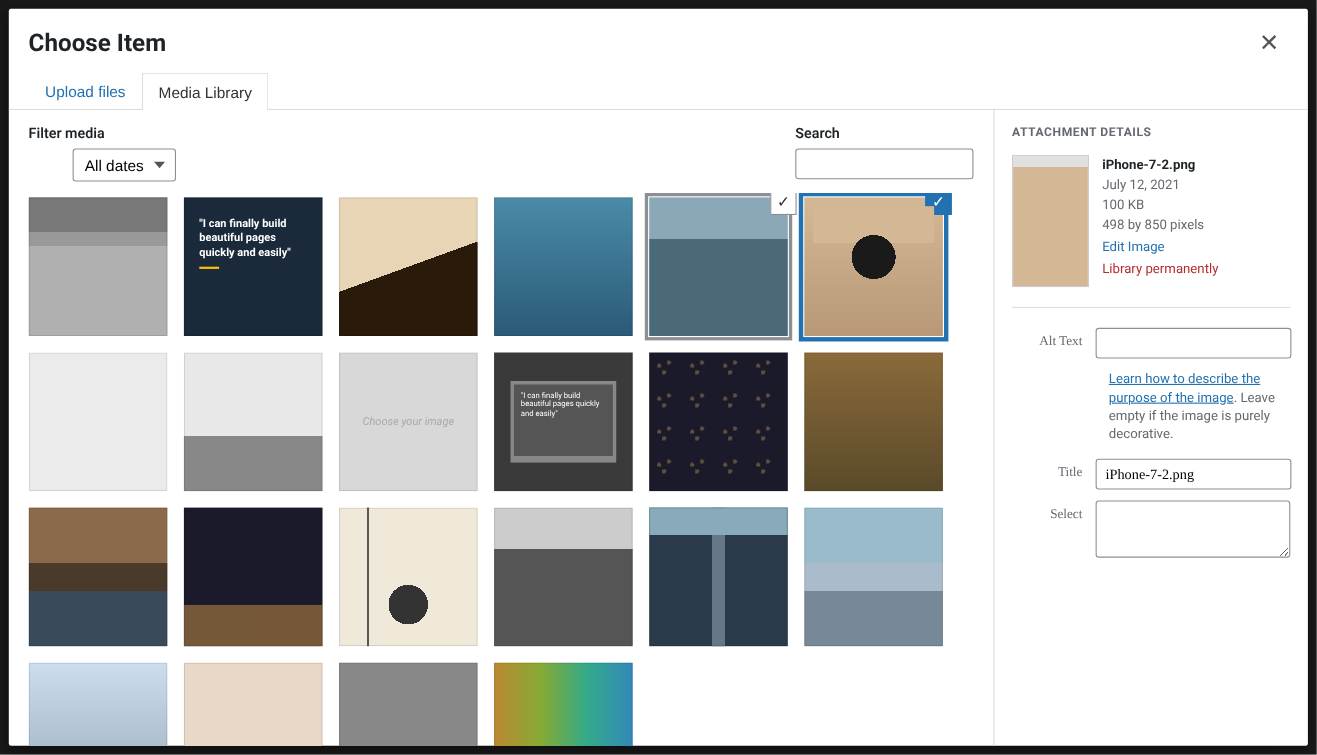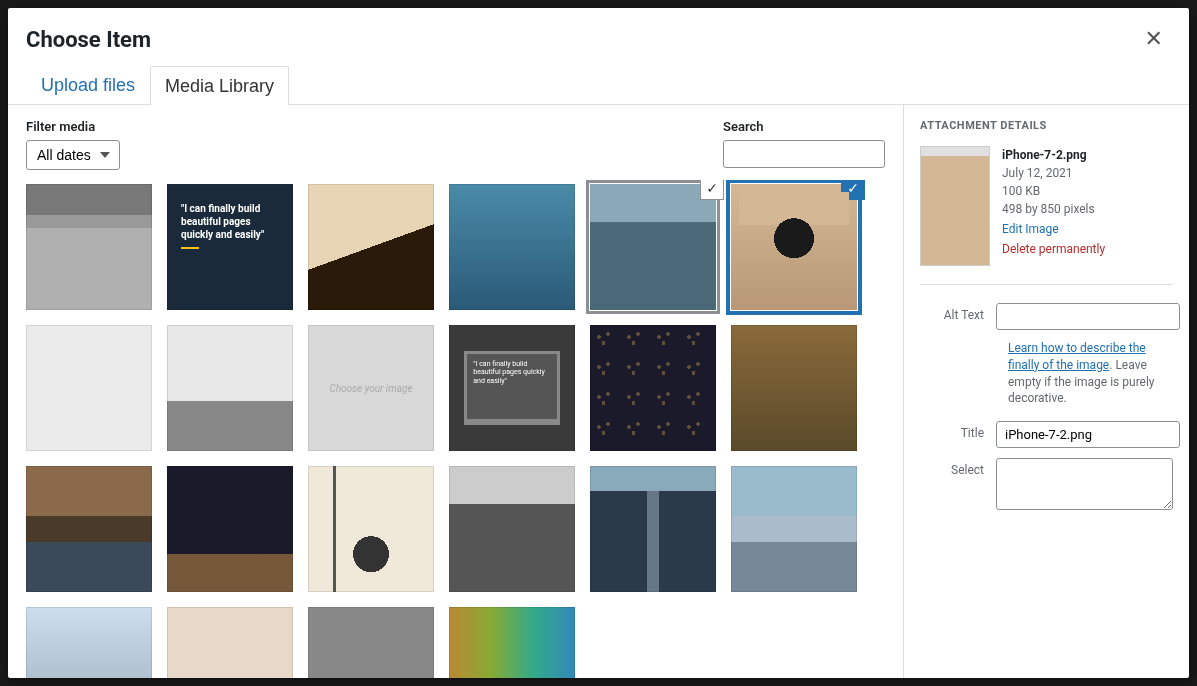--- a/index.html
+++ b/index.html
@@ -2,45 +2,45 @@
 <html><head>
 <meta charset="utf-8">
 <style>
 * { box-sizing: border-box; margin: 0; padding: 0; }
 body { font-family: -apple-system, BlinkMacSystemFont, "Segoe UI", Roboto, sans-serif; background: #1a1a1a; width: 1197px; height: 686px; overflow: hidden; position: relative; }
 .modal { position: absolute; top: 8px; left: 8px; right: 8px; bottom: 8px; background: #fff; border-radius: 2px; display: flex; flex-direction: column; box-shadow: 0 3px 12px rgba(0,0,0,0.5); }
 .modal-header { display: flex; justify-content: space-between; align-items: center; padding: 14px 18px 0 18px; }
 .modal-title { font-size: 22px; font-weight: 700; color: #1d2327; text-align: center; }
 .close-btn { font-size: 22px; color: #555; cursor: pointer; background: none; border: none; padding: 4px 8px; }
 .tabs { display: flex; padding: 10px 18px 0 18px; border-bottom: 1px solid #ddd; gap: 0; }
-.tab { padding: 8px 14px; font-size: 18px; color: #2271b1; cursor: pointer; border: 1px solid transparent; border-bottom: none; background: none; }
+.tab { padding: 8px 14px; font-size: 14px; color: #2271b1; cursor: pointer; border: 1px solid transparent; border-bottom: none; background: none; }
 .tab.active { border-color: #ddd; background: #fff; border-radius: 2px 2px 0 0; color: #333; margin-bottom: -1px; }
 .content { flex: 1; display: flex; overflow: hidden; }
 .media-area { flex: 1; display: flex; flex-direction: column; overflow: hidden; border-right: 1px solid #ddd; }
 .filters { display: flex; justify-content: space-between; padding: 14px 18px 10px 18px; }
 .filter-left label, .filter-right label { font-weight: 600; font-size: 13px; color: #1d2327; display: block; margin-bottom: 6px; }
 .filter-left select { padding: 6px 28px 6px 10px; border: 1px solid #8c8f94; border-radius: 3px; font-size: 14px; background: #fff; appearance: none; position: relative; }
-.select-wrap { position: relative; display: inline-block; }
+.select-wrap { position: relative; display: inline-block; margin-left: 40px; }
 .select-wrap::after { content: ""; position: absolute; right: 10px; top: 50%; width: 0; height: 0; border-left: 5px solid transparent; border-right: 5px solid transparent; border-top: 6px solid #555; transform: translateY(-50%); pointer-events: none; }
 .filter-right input { width: 162px; padding: 5px 8px; border: 1px solid #8c8f94; border-radius: 3px; font-size: 14px; }
 .grid { flex: 1; overflow-y: auto; padding: 4px 18px 18px 18px; display: grid; grid-template-columns: repeat(6, 126px); gap: 15px; align-content: start; }
 .thumb { width: 126px; height: 126px; background: #ccc; cursor: pointer; position: relative; box-shadow: inset 0 0 0 1px rgba(0,0,0,0.1); }
 .thumb.checked { box-shadow: 0 0 0 1px #fff, 0 0 0 4px #8c8f94; }
 .thumb.selected { box-shadow: 0 0 0 1px #fff, 0 0 0 5px #2271b1; }
 .check { position: absolute; top: -8px; right: -8px; width: 24px; height: 24px; background: #fff; border: 1px solid #8c8f94; display: flex; align-items: center; justify-content: center; font-size: 14px; color: #333; }
 .thumb.selected .check { background: #2271b1; border-color: #2271b1; color: #fff; }
 .sidebar { width: 285px; overflow-y: auto; padding: 14px 16px; font-size: 12px; color: #646970; }
 .side-title { font-size: 11px; font-weight: 700; letter-spacing: 0.5px; text-transform: uppercase; color: #646970; margin-bottom: 14px; }
 .att-info { display: flex; gap: 12px; margin-bottom: 18px; padding-bottom: 18px; border-bottom: 1px solid #ddd; }
 .att-thumb { width: 70px; height: 120px; background: linear-gradient(#e0e0e0 8%, #d4b896 8%, #d4b896 100%); border: 1px solid #ccc; flex-shrink: 0; }
 .att-meta { font-size: 12px; line-height: 1.5; }
 .att-meta .fn { font-weight: 700; color: #1d2327; }
 .att-meta a { color: #2271b1; text-decoration: none; display: inline-block; margin-top: 2px; }
 .att-meta .del { color: #b32d2e; }
-.field-row { display: flex; align-items: flex-start; margin-bottom: 10px; }
+.field-row { display: flex; align-items: flex-start; margin-bottom: 10px; font-family: Liberation Serif, serif; }
 .field-row label { width: 76px; text-align: right; padding-right: 12px; padding-top: 5px; font-size: 12px; color: #646970; flex-shrink: 0; }
 .field-row input, .field-row textarea { flex: 1; padding: 5px 8px; border: 1px solid #8c8f94; border-radius: 3px; font-size: 13px; font-family: inherit; }
 .field-row textarea { height: 52px; resize: vertical; }
 .help-text { margin-left: 88px; font-size: 12px; line-height: 1.4; color: #646970; margin-bottom: 14px; }
 .help-text a { color: #2271b1; text-decoration: underline; }
 .footer { border-top: 1px solid #ddd; padding: 12px 16px; display: flex; justify-content: flex-end; }
 .select-btn { background: #2271b1; color: #fff; border: none; padding: 8px 16px; border-radius: 3px; font-size: 13px; cursor: pointer; }
 
 .t0{background:#b8b8b8 linear-gradient(180deg,#787878 25%,#999 25%,#999 35%,#b0b0b0 35%);}
 .t1{background:#1a2a3a;color:#fff;padding:18px 14px;font-size:10px;line-height:1.3;}
@@ -144,30 +144,30 @@
       <div class="side-title">ATTACHMENT DETAILS</div>
 
       <div class="att-info">
         <div class="att-thumb"></div>
         <div class="att-meta">
           <div class="fn">iPhone-7-2.png</div>
           <div>July 12, 2021</div>
           <div>100 KB</div>
           <div>498 by 850 pixels</div>
           <a href="#">Edit Image</a><br>
-          <a href="#" class="del">Delete permanently</a>
+          <a href="#" class="del">Library permanently</a>
         </div>
       </div>
 
       <div class="field-row">
         <label>Alt Text</label>
         <input type="text" value="" style="">
       </div>
       <div class="help-text">
-        <a href="#">Learn how to describe the finally of the image</a><span>. Leave empty if the image is purely decorative.</span>
+        <a href="#">Learn how to describe the purpose of the image</a><span>. Leave empty if the image is purely decorative.</span>
       </div>
 
       <div class="field-row">
         <label>Title</label>
         <input type="text" value="iPhone-7-2.png" style="">
       </div>
 
       <div class="field-row">
         <label>Select</label>
         <textarea style=""></textarea>

